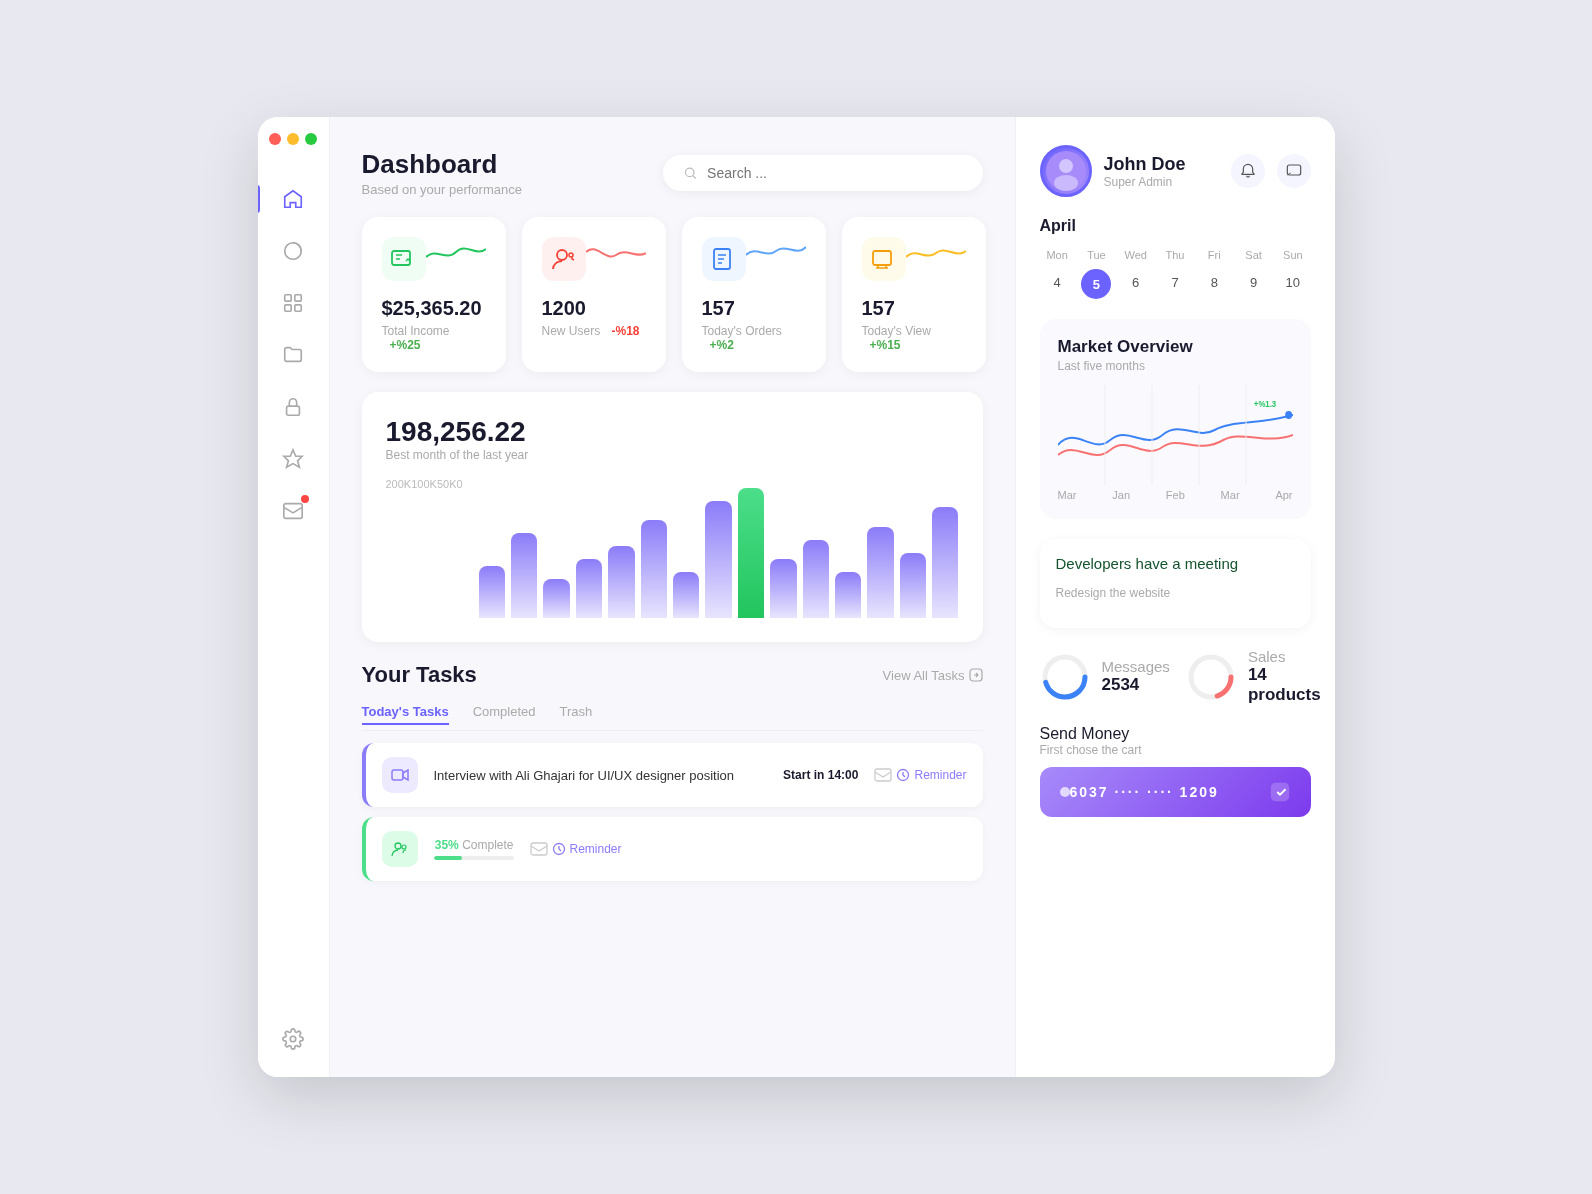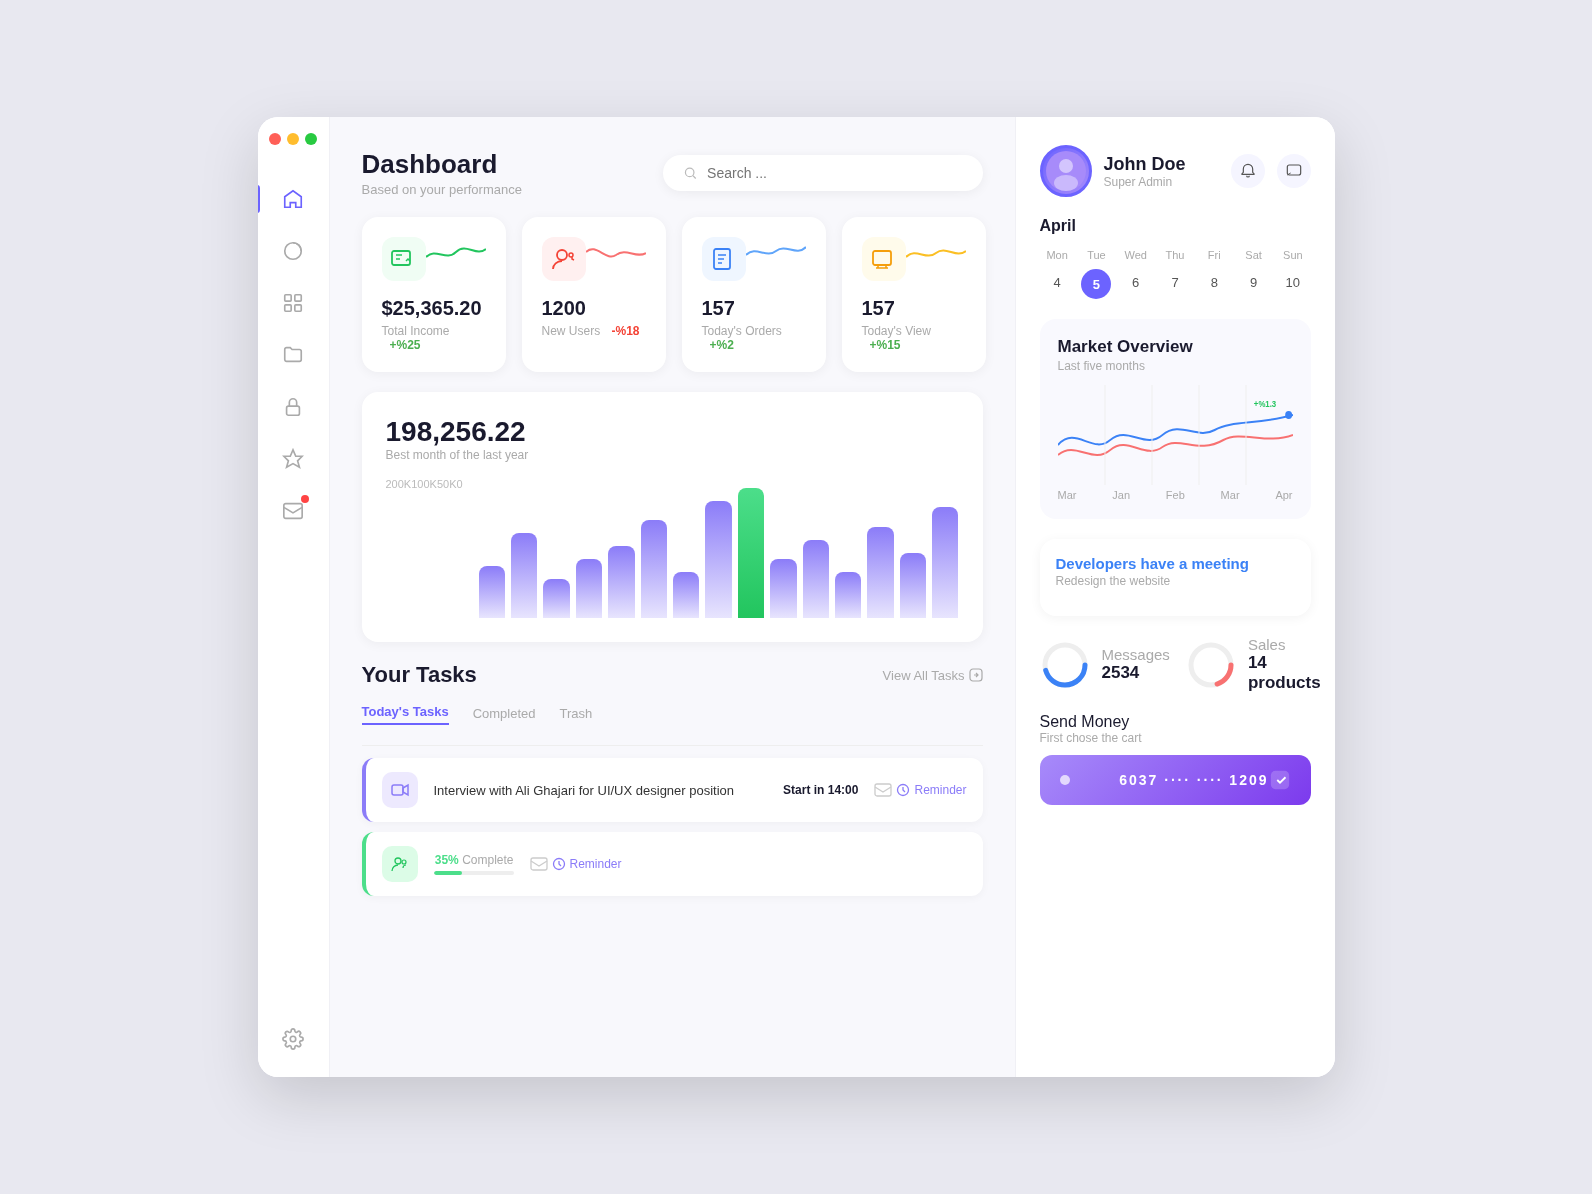--- a/index.html
+++ b/index.html
@@ -160,22 +160,21 @@
       justify-content: space-between;
       align-items: center;
       margin-bottom: 16px;
     }
     .tasks-title { font-size: 22px; font-weight: 700; color: #1a1a2e; }
     .tasks-tabs {
       display: flex;
       gap: 24px;
       margin-bottom: 12px;
       border-bottom: 1px solid #eee;
-      padding-bottom: 20px;
-      align-items: flex-end;
+      padding-bottom: 5px;
     }
     .tab {
       font-size: 13px;
       color: #aaa;
       cursor: pointer;
       padding-bottom: 4px;
     }
     .tab.active {
       color: #6c63ff;
       border-bottom: 2px solid #6c63ff;
@@ -277,21 +276,21 @@
       display: flex; justify-content: space-between;
       font-size: 11px; color: #aaa; margin-top: 4px;
     }
     
     .meeting-card {
       background: #fff;
       border-radius: 16px;
       padding: 16px;
       box-shadow: 0 2px 12px rgba(0,0,0,0.05);
     }
-    .meeting-title { font-size: 15px; font-weight: 700; color: #3b82f6; margin-bottom: 2px; }
+    .meeting-title { font-size: 15px; font-weight: 400; color: #14532d; margin-bottom: 14px; }
     .meeting-sub { font-size: 12px; color: #aaa; margin-bottom: 12px; }
     .join-btn {
       background: linear-gradient(135deg, #4cde8a, #22c55e);
       color: #fff;
       border-radius: 50px;
       padding: 10px 16px;
       display: flex;
       align-items: center;
       justify-content: space-between;
       cursor: pointer;
@@ -707,21 +706,21 @@
           <div class="donut-val">14 products</div>
         </div>
       </div>
     </div>
 
     <div class="send-money">
       <div class="send-title">Send Money</div>
       <div class="send-sub">First chose the cart</div>
       <div class="card-number">
         <div class="card-dot"></div>
-        <span style="flex:1;text-align:right;letter-spacing:2px">6037 ···· ···· 1209</span>
+        <span style="flex:1;text-align:left;letter-spacing:2px">6037 ···· ···· 1209</span>
         <svg width="22" height="22" viewBox="0 0 24 24" fill="none">
           <rect x="2" y="2" width="20" height="20" rx="5" fill="rgba(255,255,255,0.2)"></rect>
           <path d="M9 12l3 3 6-6" stroke="white" stroke-width="2"></path>
         </svg>
       </div>
     </div>
   </div>
 </div>
 
 </body></html>

